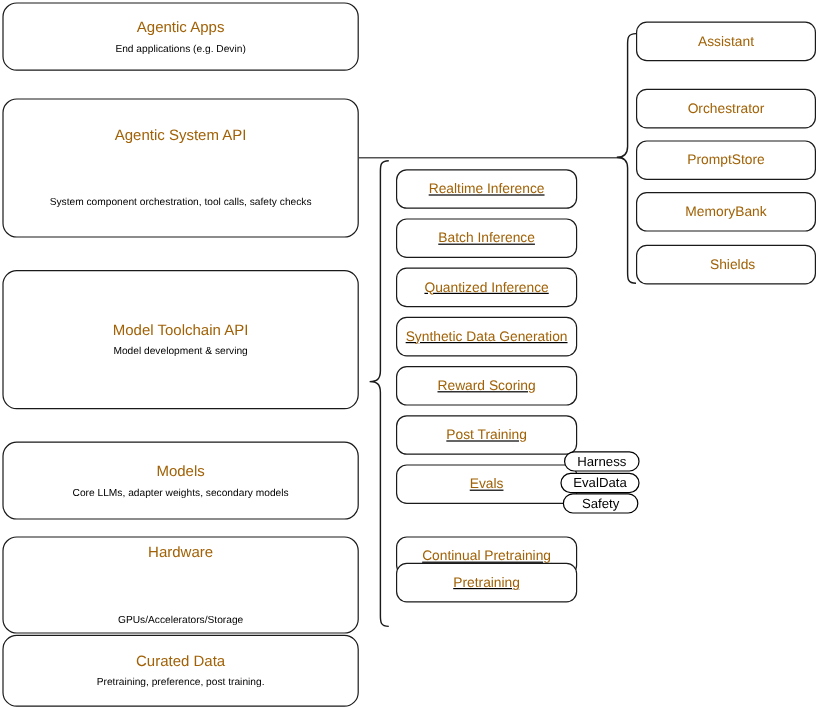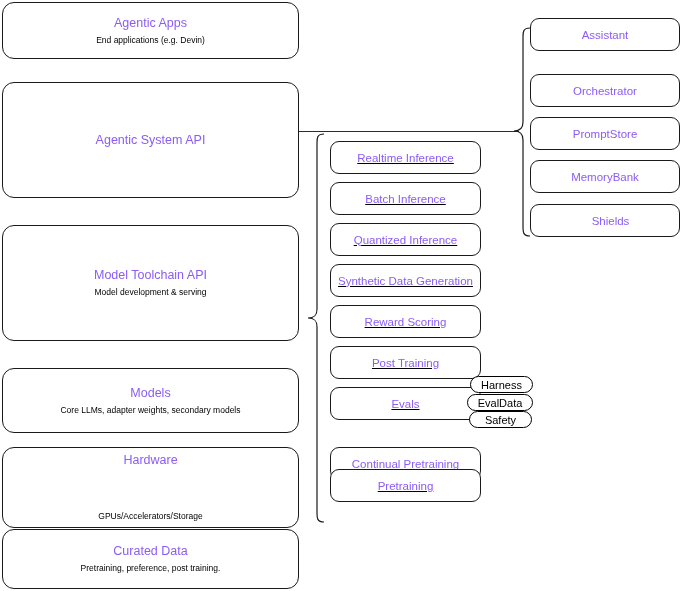--- a/index.html
+++ b/index.html
@@ -28,21 +28,21 @@
     background: #ffffff;
     display: flex;
     flex-direction: column;
     align-items: center;
     justify-content: center;
     text-align: center;
   }
   .box .title {
     font-size: 12.5px;
     line-height: 15px;
-    color: #8b5cf6;
+    color: #a16207;
     white-space: nowrap;
   }
   .box .subtitle {
     font-size: 8.5px;
     line-height: 12px;
     color: #000;
     margin-top: 3px;
     white-space: nowrap;
   }
   
@@ -113,20 +113,21 @@
 
 <div id="canvas">
 
   <div class="box layer-box" style="top:2px; height:57px;">
     <div class="title">Agentic Apps</div>
     <div class="subtitle">End applications (e.g. Devin)</div>
   </div>
 
   <div class="box layer-box" style="top:82px; height:116px;gap:38px;">
     <div class="title">Agentic System API</div>
+    <div class="subtitle">System component orchestration, tool calls, safety checks</div>
   </div>
 
   <div class="box layer-box" style="top:225px; height:116px;">
     <div class="title">Model Toolchain API</div>
     <div class="subtitle">Model development &amp; serving</div>
   </div>
 
   <div class="box layer-box" style="top:368px; height:65px;">
     <div class="title">Models</div>
     <div class="subtitle">Core LLMs, adapter weights, secondary models</div>

